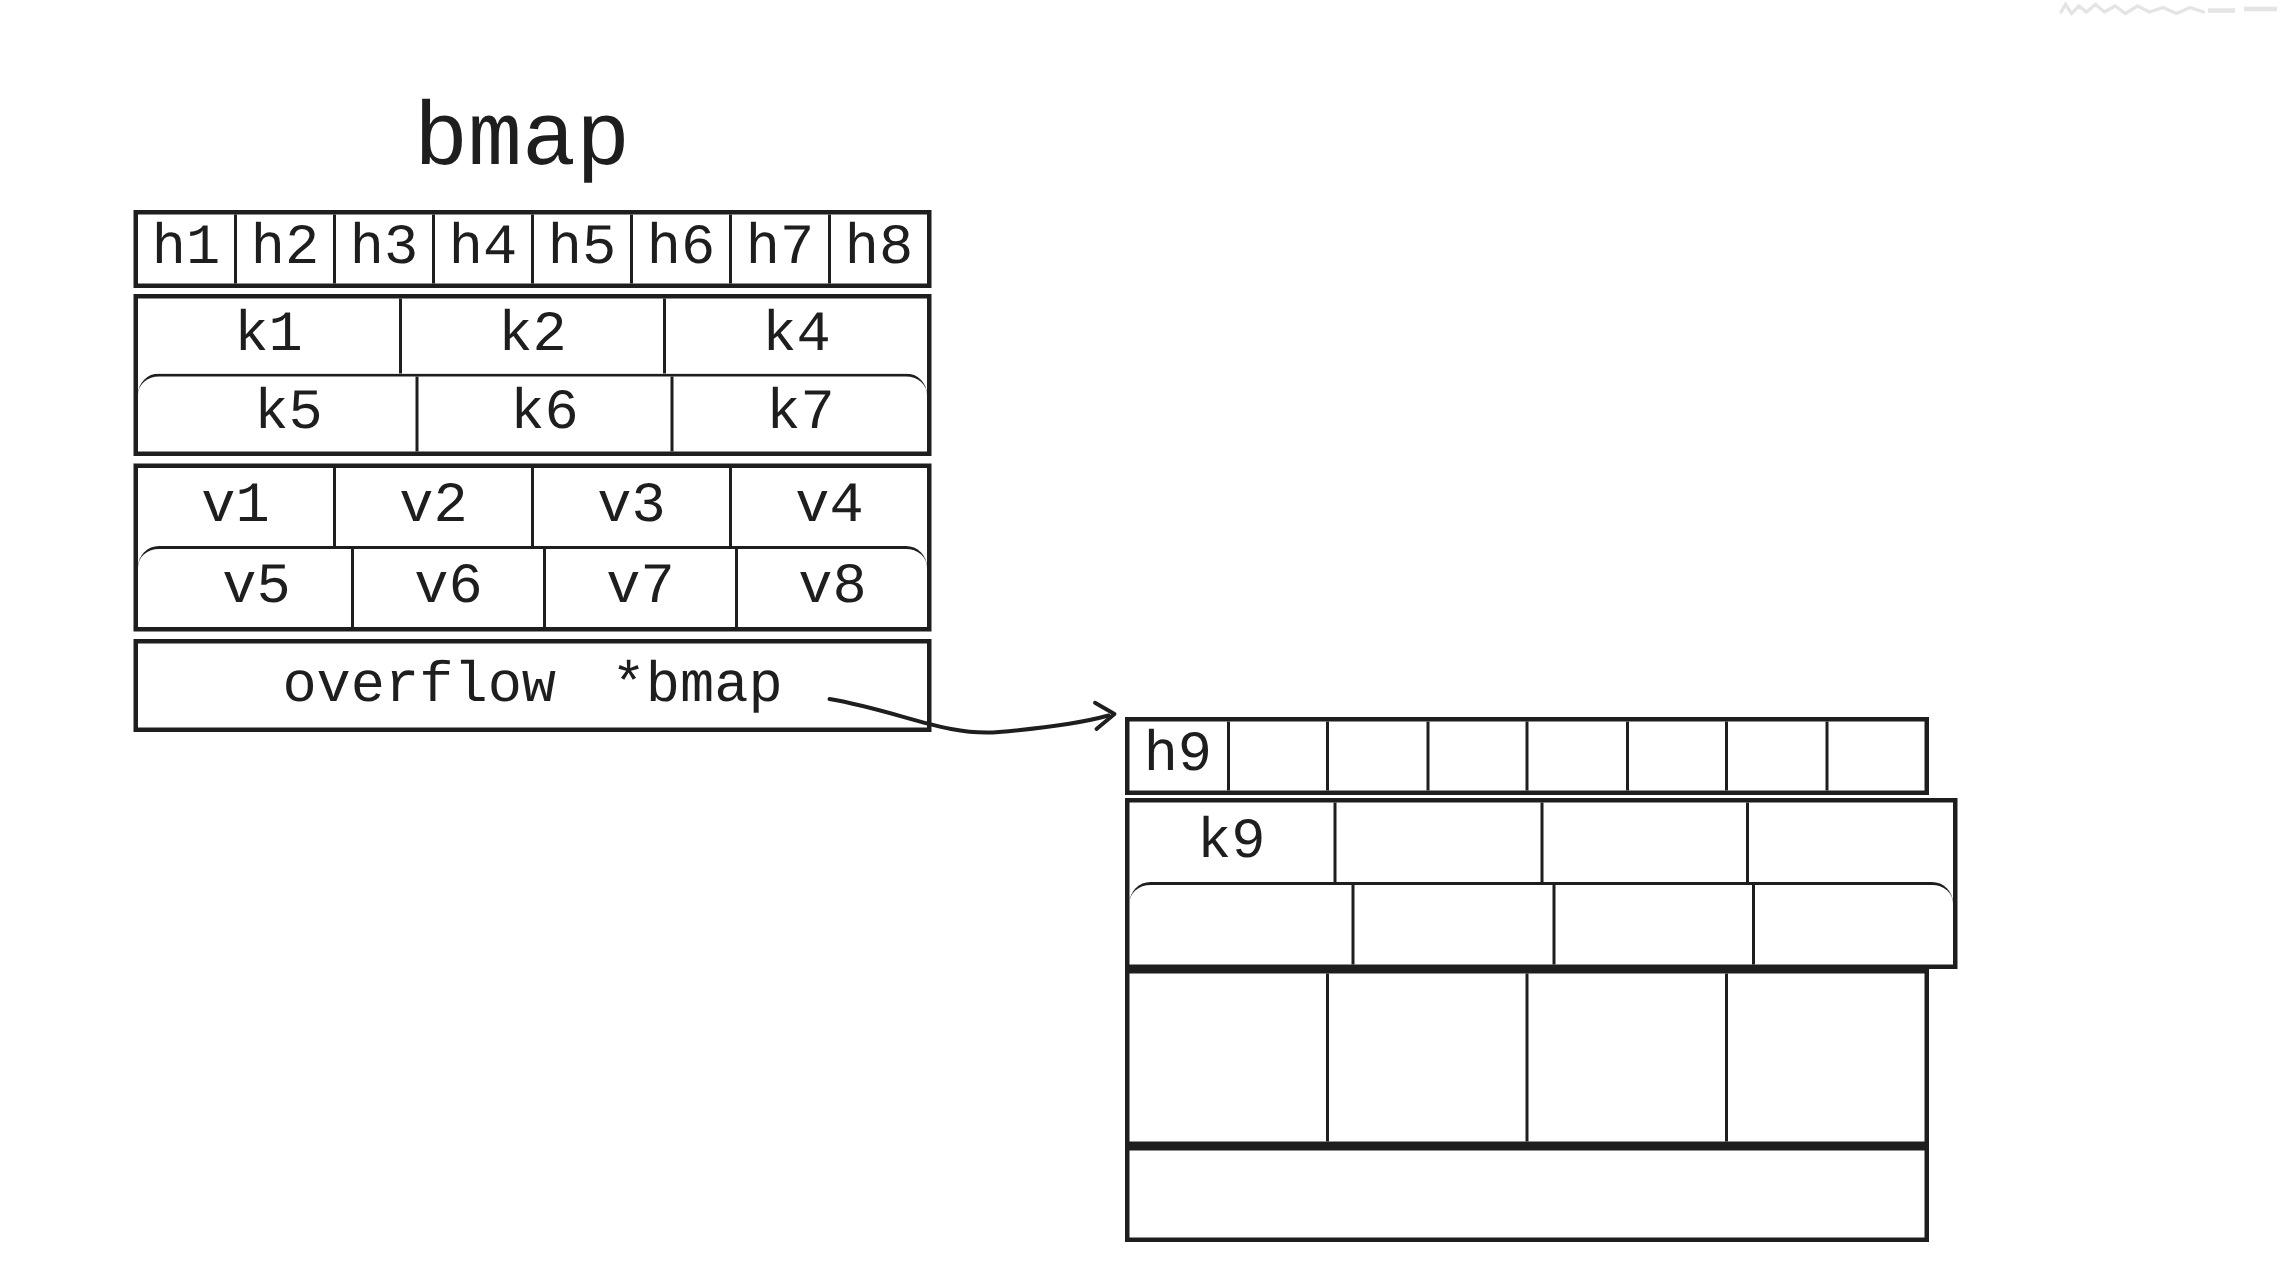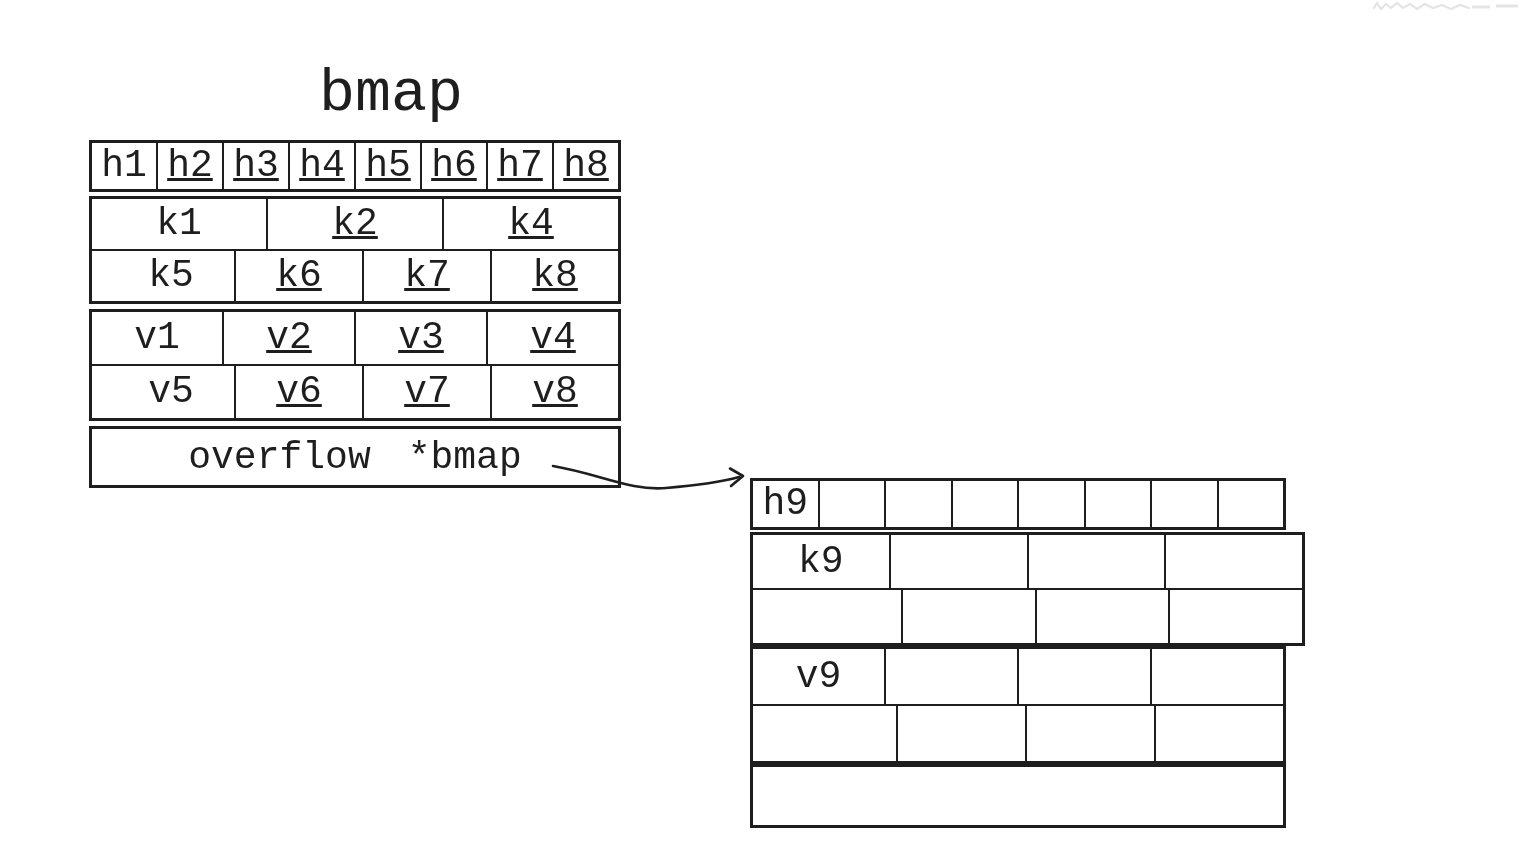--- a/index.html
+++ b/index.html
@@ -7,38 +7,38 @@
   html,body { margin:0; padding:0; }
   body {
     width:1520px; height:850px;
     position:relative; overflow:hidden;
     background:var(--bg);
     color:var(--ink);
     font-family:"Liberation Mono","DejaVu Sans Mono",monospace;
   }
   .title {
     position:absolute; left:276px; top:64px;
-    font-size:60px; line-height:60px; letter-spacing:0;margin-left:43px;
+    font-size:60px; line-height:60px; letter-spacing:0;
   }
   .block {
     position:absolute;
     border:3px solid var(--ink);
     background:var(--bg);
     display:flex;
     text-align:center;
   }
   .cols { flex-direction:row; }
   .rows { flex-direction:column; }
-  .row { display:flex; flex:1; }
+  .row { display:flex; flex:1;border-radius:14px; }
   .row + .row { border-top:2.5px solid var(--ink);padding-left:16px; }
   .cell {
     flex:1; display:flex; align-items:center; justify-content:center;
     font-size:38px; line-height:1; overflow:hidden;
   }
-  .cell + .cell { border-left:2.5px solid var(--ink);text-decoration:underline; }
+  .cell + .cell { border-left:2.5px solid var(--ink); }
   .overflow-row { align-items:center; justify-content:center; gap:37px; font-size:38px; }
   .arrow-svg, .wm-svg { position:absolute; }
 </style>
 </head>
 <body>
 
 <div class="title">bmap</div>
 
 <div>
 
@@ -56,21 +56,20 @@
   <div class="block rows" style="left:89px;top:196px;width:532px;height:108px">
     <div class="row">
       <div class="cell">k1</div>
       <div class="cell">k2</div>
       <div class="cell">k4</div>
     </div>
     <div class="row">
       <div class="cell">k5</div>
       <div class="cell">k6</div>
       <div class="cell">k7</div>
-      <div class="cell">k8</div>
     </div>
   </div>
 
   <div class="block rows" style="left:89px;top:309px;width:532px;height:112px">
     <div class="row">
       <div class="cell">v1</div>
       <div class="cell">v2</div>
       <div class="cell">v3</div>
       <div class="cell">v4</div>
     </div>
@@ -116,26 +115,20 @@
     <div class="row">
       <div class="cell"></div>
       <div class="cell"></div>
       <div class="cell"></div>
       <div class="cell"></div>
     </div>
   </div>
 
   <div class="block rows" style="left:750px;top:646px;width:536px;height:118px">
     <div class="row">
-      <div class="cell">v9</div>
-      <div class="cell"></div>
-      <div class="cell"></div>
-      <div class="cell"></div>
-    </div>
-    <div class="row">
       <div class="cell"></div>
       <div class="cell"></div>
       <div class="cell"></div>
       <div class="cell"></div>
     </div>
   </div>
 
   <div class="block overflow-row" style="left:750px;top:764px;width:536px;height:64px">
     <span></span>
     <span></span>

